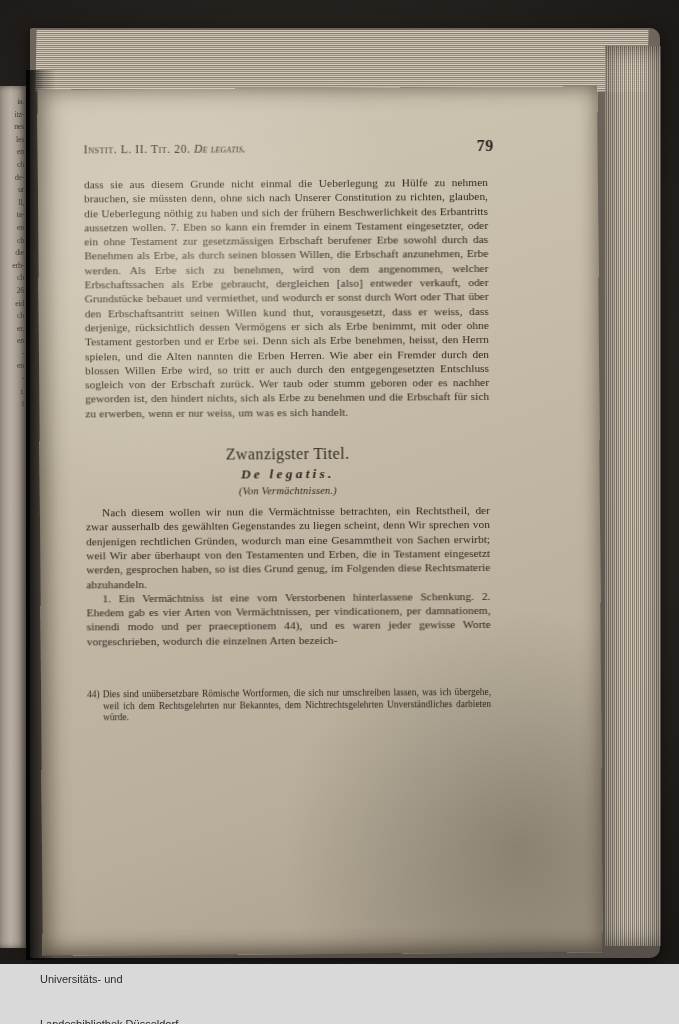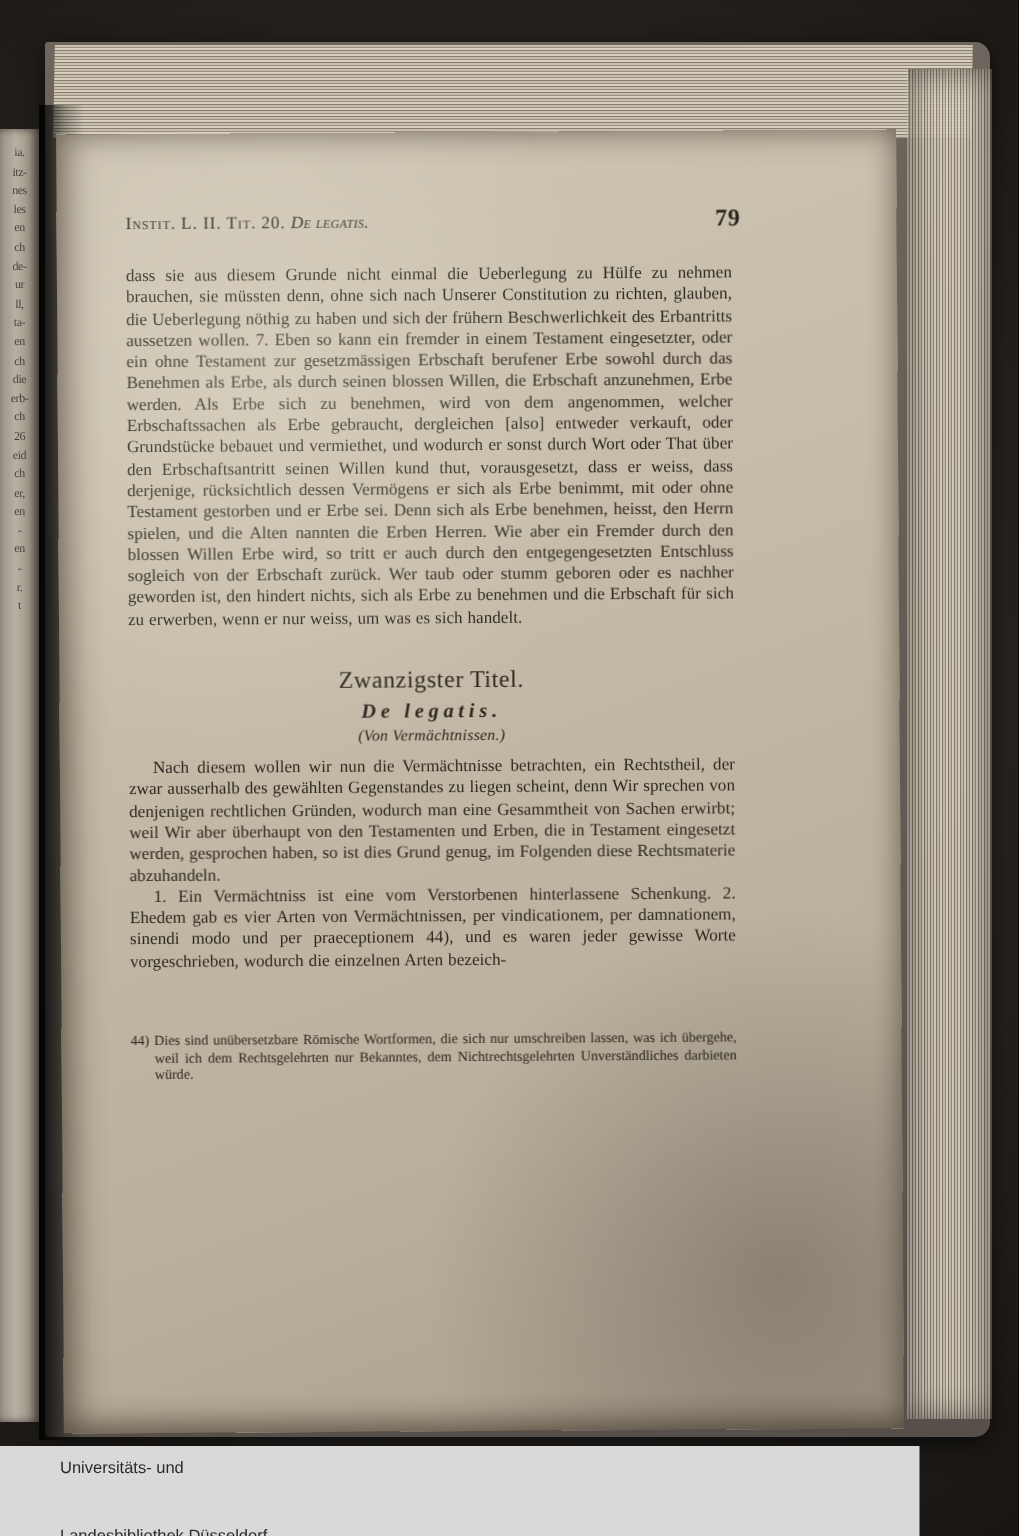--- a/index.html
+++ b/index.html
@@ -45,21 +45,21 @@
   .left-page .sliver-text {
     position: absolute;
     left: 2px;
     top: 10px;
     width: 22px;
     font-size: 8px;
     line-height: 12.6px;
     color: #3a342c;
     font-family: "Liberation Serif", serif;
     letter-spacing: -0.3px;
-    text-align: center;
+    text-align: right;
     opacity: 0.85;
     white-space: pre-line;
   }
 
   
   .book-block {
     position: absolute;
     left: 30px;
     top: 28px;
     width: 630px;
@@ -232,21 +232,21 @@
   .softened {
     filter: blur(0.22px) contrast(1.04);
     opacity: 0.93;
   }
 
   
   .watermark {
     position: absolute;
     left: 0;
     bottom: 0;
-    width: 613px;
+    width: 679px;
     height: 60px;
     background: #d9d9d9;
     display: flex;
     align-items: center;
   }
   .watermark .wm-text {
     margin-left: 40px;
     font-family: "Liberation Sans", sans-serif;
     font-size: 11px;
     line-height: 15px;

